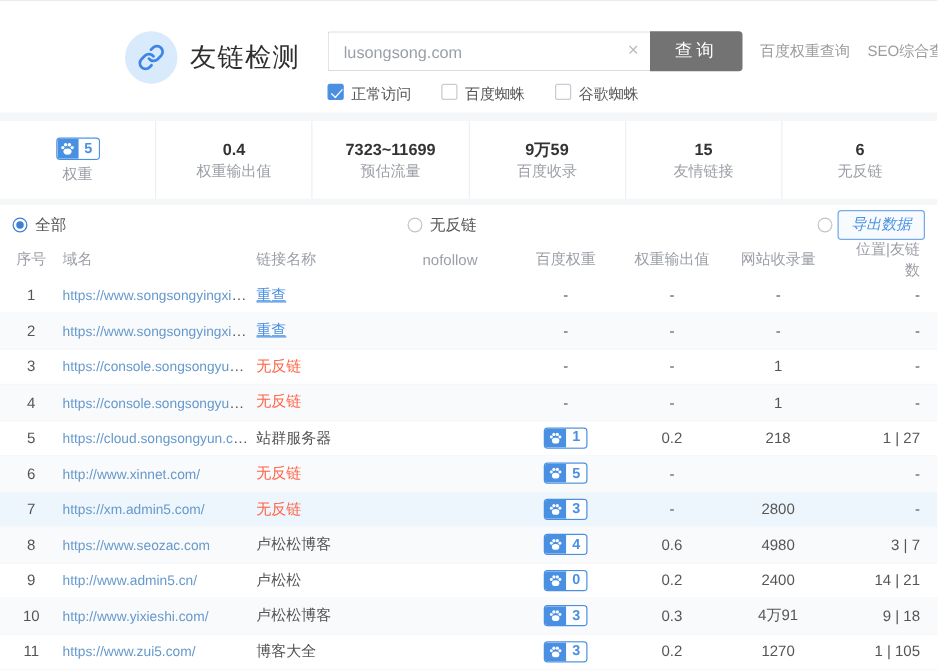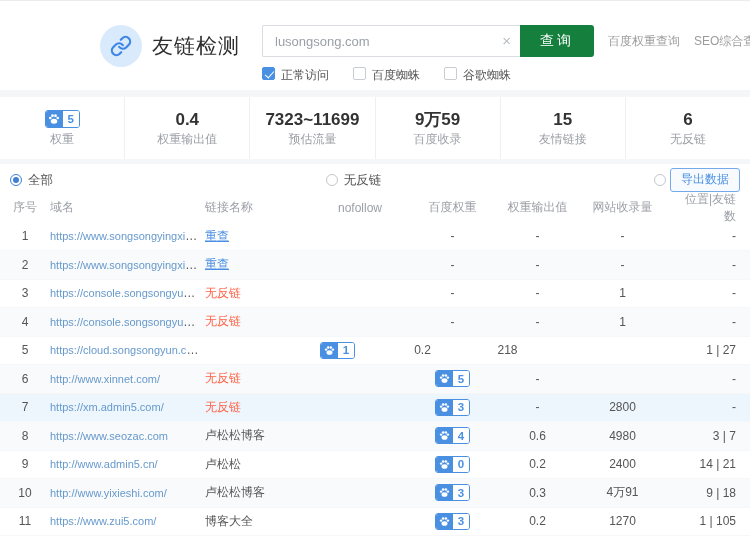--- a/index.html
+++ b/index.html
@@ -10,46 +10,46 @@
   
   .header { height:92px; background:#fff; padding:24px 0 0 100px; display:flex; align-items:flex-start; }
   .logo-wrap { display:flex; align-items:center; margin-right:14px; }
   .logo-circle { width:42px; height:42px; border-radius:50%; background:#d9eafc; display:flex; align-items:center; justify-content:center; }
   .page-title { font-size:21px; font-weight:500; color:#2f2f2f; margin-left:10px; letter-spacing:1px; white-space:nowrap; }
   .search-col { margin-left:8px; }
   .search-row { display:flex; align-items:center; }
   .search-box { position:relative; width:258px; }
   .search-box input { width:258px; height:32px; border:1px solid #d9dce1; border-right:none; border-radius:2px 0 0 2px; padding:0 28px 0 12px; font-size:13px; color:#9aa0a8; outline:none; font-family:inherit; }
   .clear-x { position:absolute; right:9px; top:7px; color:#b9bec5; font-size:15px; cursor:pointer; line-height:18px; }
-  .query-btn { width:74px; height:32px; background:#15803d; color:#fff; border:none; border-radius:0 3px 3px 0; font-size:14px; letter-spacing:3px; cursor:pointer; font-family:Liberation Mono, monospace; }
+  .query-btn { width:74px; height:32px; background:#737373; color:#fff; border:none; border-radius:0 3px 3px 0; font-size:14px; letter-spacing:3px; cursor:pointer; font-family:Liberation Mono, monospace; }
   .top-links { margin-left:14px; display:flex; gap:14px; }
   .top-links a { font-size:12px; color:#9b9b9b; text-decoration:none; white-space:nowrap; }
   .check-row { margin-top:10px; display:flex; gap:24px; }
   .check-item { display:flex; gap:6px; font-size:12px; color:#555; cursor:pointer; }
   .cbox { width:13px; height:13px; border:1px solid #c9ccd2; border-radius:2px; background:#fff; position:relative; }
   .check-item.checked .cbox { background:#4a90e2; border-color:#4a90e2; }
   .check-item.checked .cbox::after { content:""; position:absolute; left:3.5px; top:0.5px; width:4px; height:8px; border:solid #fff; border-width:0 1.6px 1.6px 0; transform:rotate(42deg); }
 
   .strip { background:#f4f6f8; }
   .strip-a { height:7px; } .strip-b { height:5px; }
 
   
   .stats { height:64px; display:flex; background:#fff; }
   .stat { flex:1; display:flex; flex-direction:column; align-items:center; justify-content:center; gap:5px; }
   .stat + .stat { border-left:1px solid #eef0f3; }
-  .stat-value { font-size:17px; font-weight:600; color:#333; line-height:1; }
+  .stat-value { font-size:13px; font-weight:600; color:#333; line-height:1; }
   .stat-label { font-size:12px; color:#9b9fa6; line-height:1; }
 
   
   .filter-row { height:26px; margin-top:4px; display:flex; align-items:center; padding:0 10px; position:relative;justify-content:space-between; }
   .radio-item { display:flex; align-items:center; gap:6px; font-size:12.5px; color:#555; margin-right:22px; cursor:pointer; }
   .rdot { width:12px; height:12px; border:1px solid #c2c6cc; border-radius:50%; background:#fff; position:relative; }
   .radio-item.selected .rdot { border-color:#3f7fd6; }
   .radio-item.selected .rdot::after { content:""; position:absolute; left:2px; top:2px; width:6px; height:6px; border-radius:50%; background:#3f7fd6; }
-  .export-btn { position:absolute; right:10px; top:0; height:24px; padding:0 10px; font-size:12px; color:#4a90e2; background:#f7fbff; border:1px solid #74aae8; border-radius:3px; cursor:pointer; font-family:inherit; }
+  .export-btn { position:absolute; right:10px; top:0; height:24px; padding:0 10px; font-size:12px; color:#4a90e2; background:#f7fbff; border:1px solid #74aae8; border-radius:3px; cursor:pointer; font-family:inherit;font-style:italic; }
 
   
   .thead, .tr { display:flex; align-items:center; }
   .thead { height:30px; color:#9b9fa6; font-size:12px; }
   .tr { height:28.5px; font-size:12px; color:#555; border-bottom:1px solid #f6f7f9; }
   .tr.zebra { background:#f9fafb; }
   .tr.hl { background:#eef6fd; }
   .c-no { width:50px; text-align:center; }
   .c-domain { width:155px; padding-right:4px; white-space:nowrap; overflow:hidden; text-overflow:ellipsis; }
   .c-domain a { color:#6699cc; text-decoration:none; font-size:11px; }
@@ -222,20 +222,21 @@
     <div class="c-follow"></div>
     <div class="c-weight">-</div>
     <div class="c-wout">-</div>
     <div class="c-indexed">1</div>
     <div class="c-pos">-</div>
   </div>
 
   <div class="tr">
     <div class="c-no">5</div>
     <div class="c-domain"><a href="#">https://cloud.songsongyun.com/</a></div>
+    <div class="c-name">站群服务器</div>
     <div class="c-follow"></div>
     <div class="c-weight">
   <span class="br-badge">
     <span class="br-paw">
       <svg viewBox="0 0 24 24" width="11" height="11" fill="#ffffff">
         <ellipse cx="12" cy="16.5" rx="6.5" ry="5"></ellipse>
         <circle cx="4.5" cy="10" r="2.6"></circle>
                   <circle cx="9" cy="5.5" r="2.8"></circle>
         <circle cx="15" cy="5.5" r="2.8"></circle>
                   <circle cx="19.5" cy="10" r="2.6"></circle>

